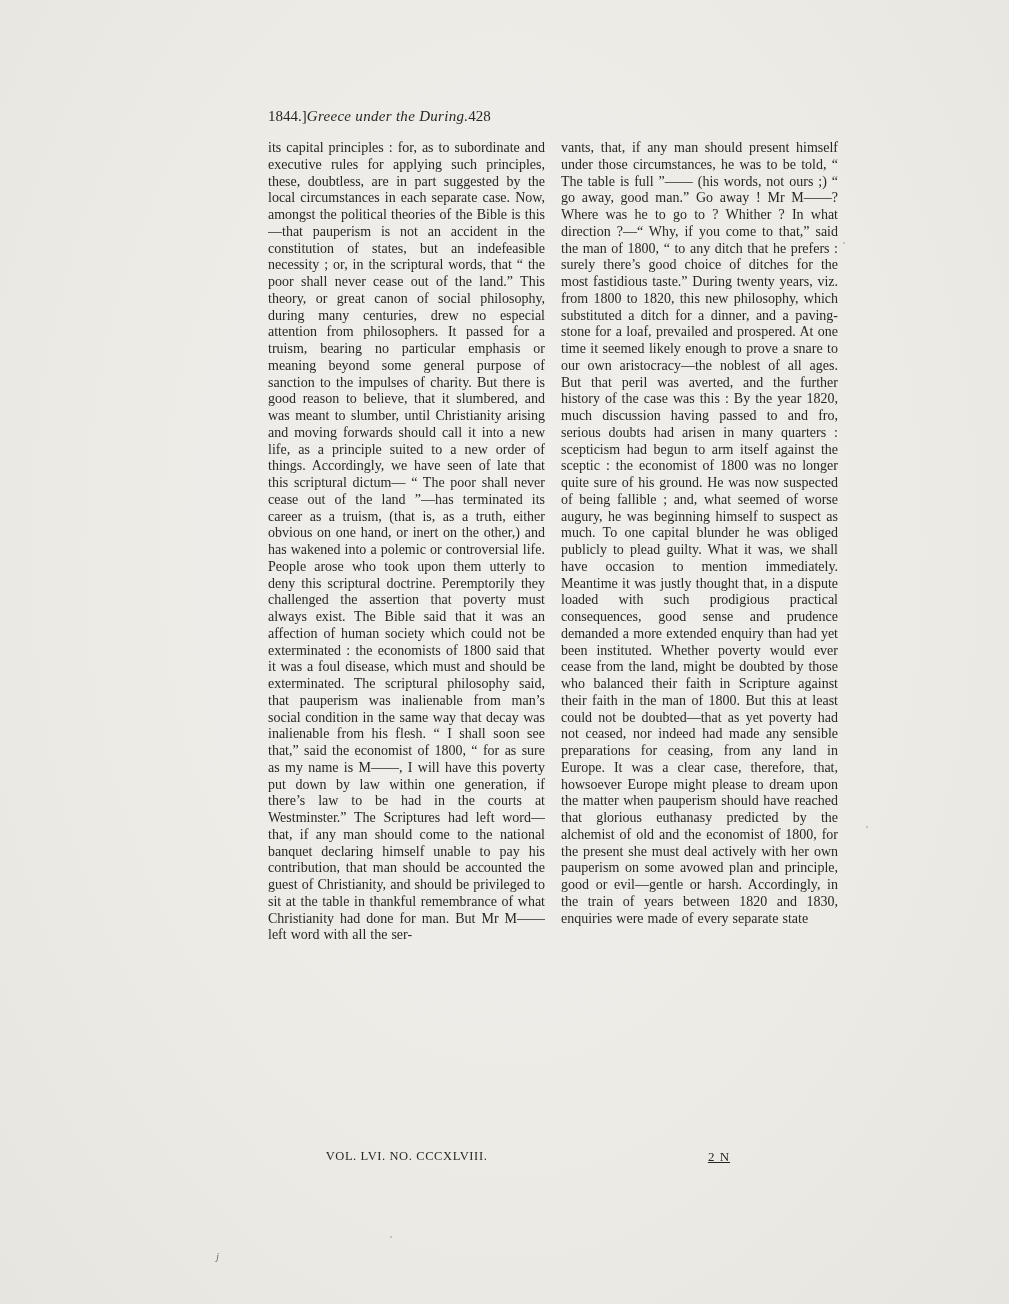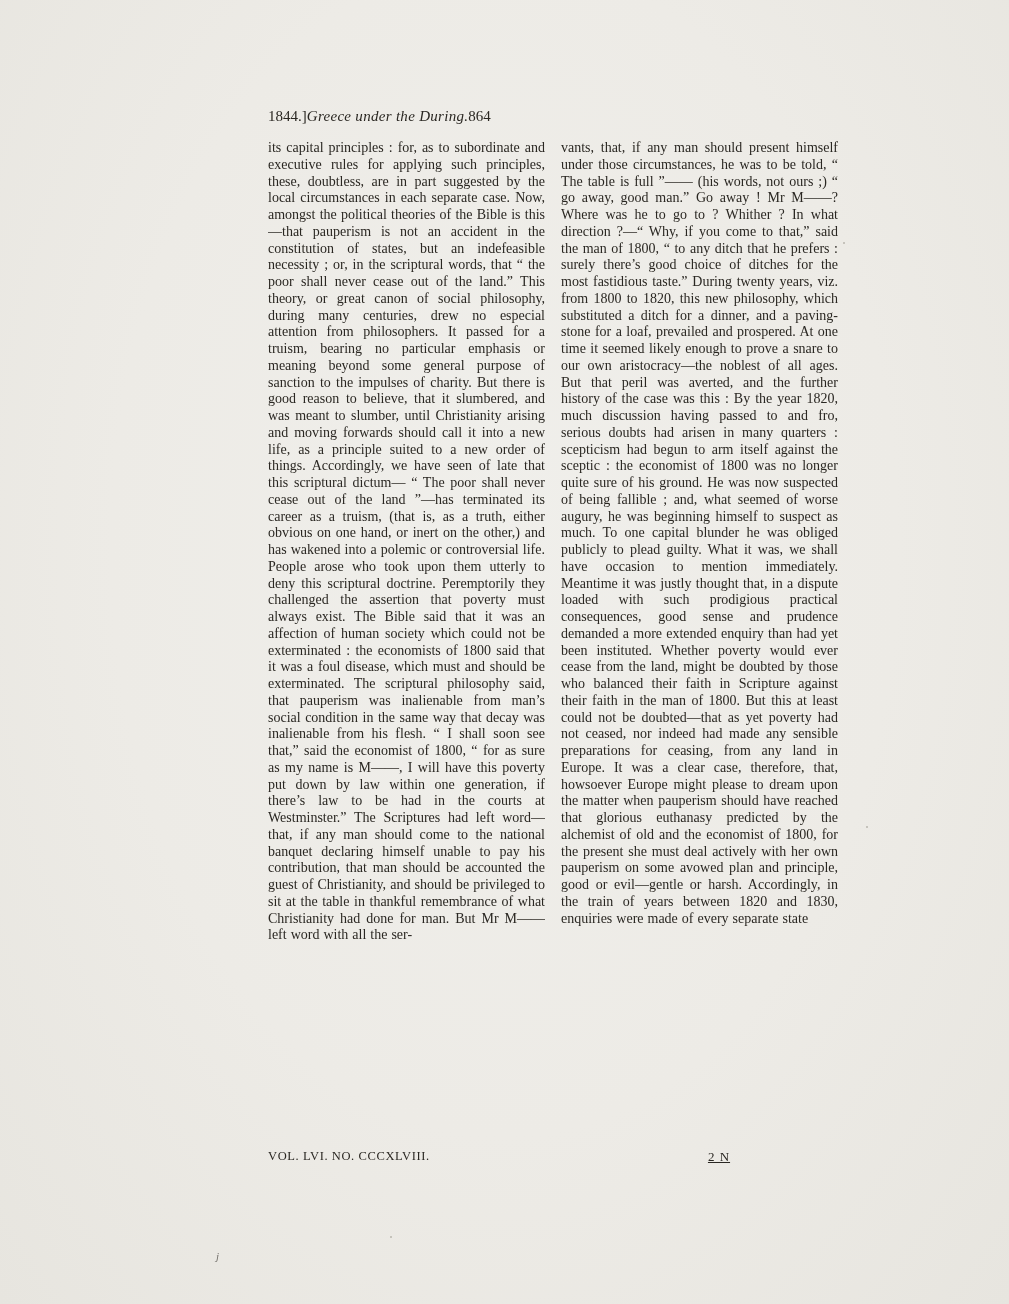--- a/index.html
+++ b/index.html
@@ -51,21 +51,21 @@
     line-height: 16.75px;
     word-spacing: 0.5px;
   }
   .footer {
     display: flex;
     margin-top: 3px;
     font-size: 12.5px;
   }
   .footer .f-left {
     width: 277px;
-    text-align: left;
+    text-align: center;
     letter-spacing: 0.6px;
   }
   .footer .f-right {
     flex: 1;
     text-align: center;
     padding-left: 55px;
     font-size: 13px;
     letter-spacing: 1px;
     text-decoration: underline;
   }
@@ -88,21 +88,21 @@
 </head>
 <body>
 
 <div class="page">
 
   <div class="content">
 
     <div class="header">
       <span>1844.]</span>
       <span class="title">Greece under the During.</span>
-      <span>864</span>
+      <span>428</span>
     </div>
 
     <div class="columns">
       <div class="col">its capital principles : for, as to subordinate and executive rules for applying such principles, these, doubtless, are in part suggested by the local circumstances in each separate case. Now, amongst the political theories of the Bible is this—that pauperism is not an accident in the constitution of states, but an indefeasible necessity ; or, in the scriptural words, that “ the poor shall never cease out of the land.” This theory, or great canon of social philosophy, during many centuries, drew no especial attention from philosophers. It passed for a truism, bearing no particular emphasis or meaning beyond some general purpose of sanction to the impulses of charity. But there is good reason to believe, that it slumbered, and was meant to slumber, until Christianity arising and moving forwards should call it into a new life, as a principle suited to a new order of things. Accordingly, we have seen of late that this scriptural dictum— “ The poor shall never cease out of the land ”—has terminated its career as a truism, (that is, as a truth, either obvious on one hand, or inert on the other,) and has wakened into a polemic or controversial life. People arose who took upon them utterly to deny this scriptural doctrine. Peremptorily they challenged the assertion that poverty must always exist. The Bible said that it was an affection of human society which could not be exterminated : the economists of 1800 said that it was a foul disease, which must and should be exterminated. The scriptural philosophy said, that pauperism was inalienable from man’s social condition in the same way that decay was inalienable from his flesh. “ I shall soon see that,” said the economist of 1800, “ for as sure as my name is M——, I will have this poverty put down by law within one generation, if there’s law to be had in the courts at Westminster.” The Scriptures had left word—that, if any man should come to the national banquet declaring himself unable to pay his contribution, that man should be accounted the guest of Christianity, and should be privileged to sit at the table in thankful remembrance of what Christianity had done for man. But Mr M—— left word with all the ser-</div>
       <div class="col">vants, that, if any man should present himself under those circumstances, he was to be told, “ The table is full ”—— (his words, not ours ;) “ go away, good man.” Go away ! Mr M——? Where was he to go to ? Whither ? In what direction ?—“ Why, if you come to that,” said the man of 1800, “ to any ditch that he prefers : surely there’s good choice of ditches for the most fastidious taste.” During twenty years, viz. from 1800 to 1820, this new philosophy, which substituted a ditch for a dinner, and a paving-stone for a loaf, prevailed and prospered. At one time it seemed likely enough to prove a snare to our own aristocracy—the noblest of all ages. But that peril was averted, and the further history of the case was this : By the year 1820, much discussion having passed to and fro, serious doubts had arisen in many quarters : scepticism had begun to arm itself against the sceptic : the economist of 1800 was no longer quite sure of his ground. He was now suspected of being fallible ; and, what seemed of worse augury, he was beginning himself to suspect as much. To one capital blunder he was obliged publicly to plead guilty. What it was, we shall have occasion to mention immediately. Meantime it was justly thought that, in a dispute loaded with such prodigious practical consequences, good sense and prudence demanded a more extended enquiry than had yet been instituted. Whether poverty would ever cease from the land, might be doubted by those who balanced their faith in Scripture against their faith in the man of 1800. But this at least could not be doubted—that as yet poverty had not ceased, nor indeed had made any sensible preparations for ceasing, from any land in Europe. It was a clear case, therefore, that, howsoever Europe might please to dream upon the matter when pauperism should have reached that glorious euthanasy predicted by the alchemist of old and the economist of 1800, for the present she must deal actively with her own pauperism on some avowed plan and principle, good or evil—gentle or harsh. Accordingly, in the train of years between 1820 and 1830, enquiries were made of every separate state</div>
     </div>
 
     <div class="footer">
       <span class="f-left">VOL. LVI. NO. CCCXLVIII.</span>
       <span class="f-right">2 N</span>

